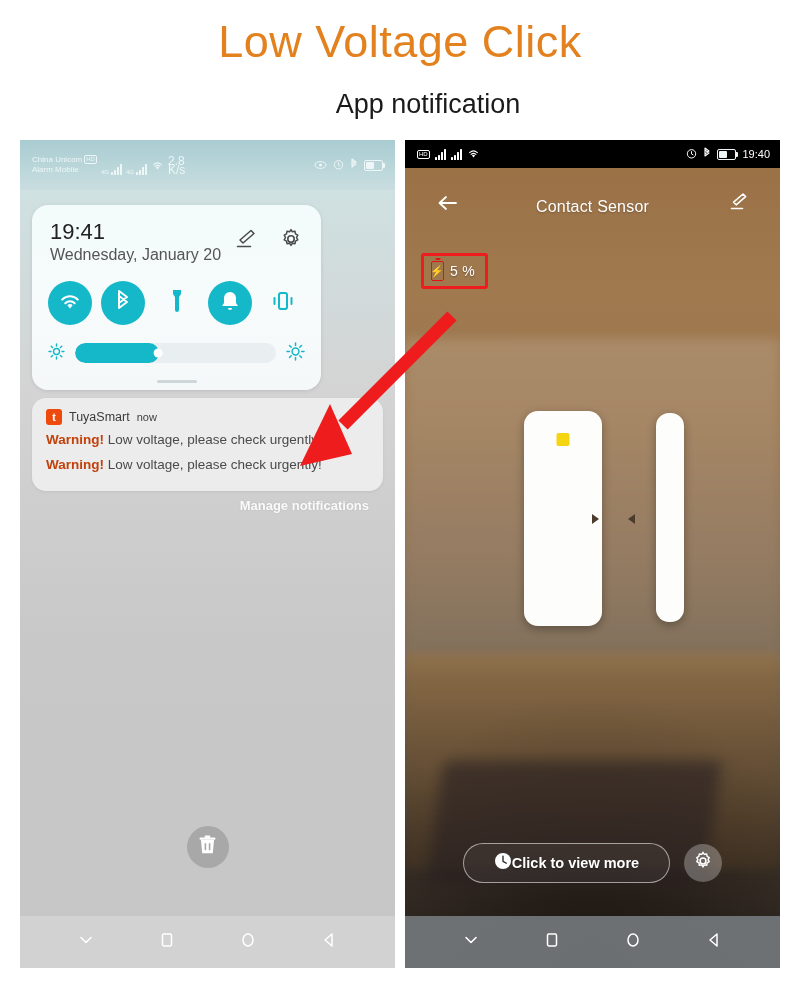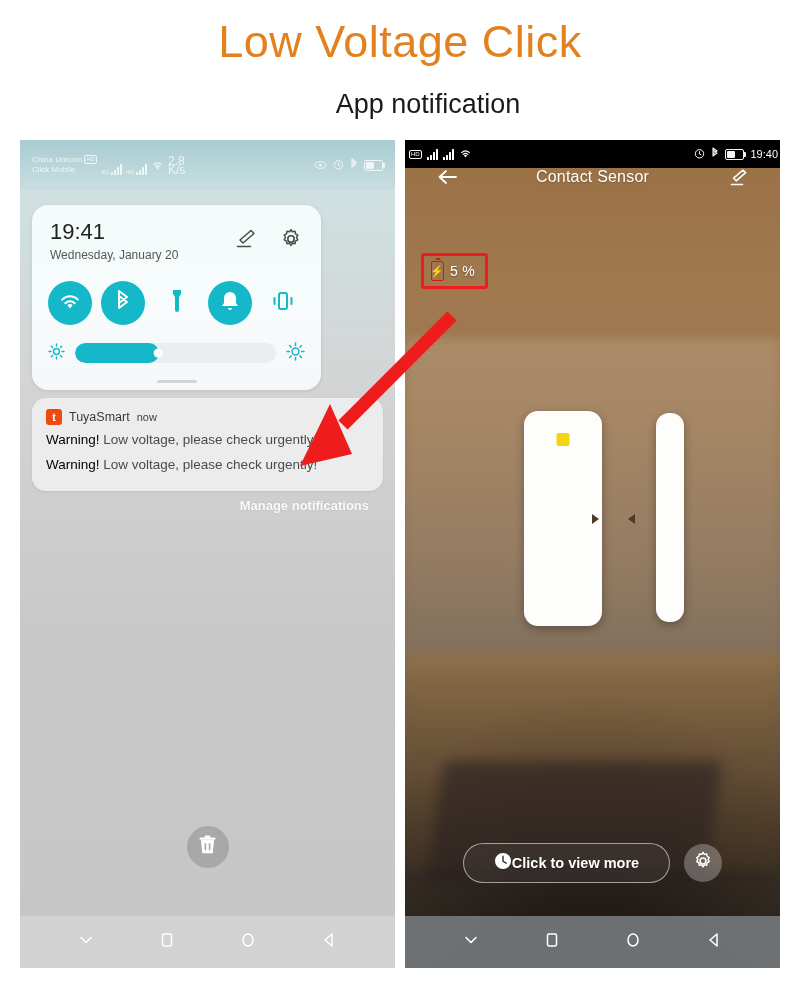--- a/index.html
+++ b/index.html
@@ -59,21 +59,21 @@
   .batt-fill{position:absolute;left:1px;top:1px;bottom:1px;width:45%;background:#eef6f7;border-radius:1px;}
 
   
   .qs-card{
     position:absolute;top:65px;left:12px;width:289px;height:185px;
     background:linear-gradient(180deg,#f3fbfb 0%,#f7fbfb 55%,#f4f8f9 100%);
     border-radius:16px;box-shadow:0 1px 4px rgba(0,0,0,.10);
     box-sizing:border-box;padding:14px 18px;
   }
   .qs-time{font-size:22px;color:#222;line-height:26px;font-weight:400;}
-  .qs-date{font-size:12px;color:#555;line-height:18px;margin-top:1px;}
+  .qs-date{font-size:16px;color:#555;line-height:18px;margin-top:1px;}
   .qs-actions{position:absolute;top:22px;right:18px;display:flex;gap:22px;align-items:center;}
   .qs-actions svg{display:block;}
   .qs-toggles{
     position:absolute;top:72px;left:16px;right:16px;height:52px;
     display:flex;align-items:center;justify-content:space-between;
   }
   .tg{width:44px;height:44px;border-radius:50%;display:flex;align-items:center;justify-content:center;}
   .tg.on{background:#14b8c8;}
   .tg.off{background:transparent;}
   .qs-bright{
@@ -97,21 +97,21 @@
   }
   .notif-head{display:flex;align-items:center;gap:7px;height:17px;}
   .tuya-icon{
     width:16px;height:16px;border-radius:3px;background:#f0490d;
     color:#ffffff;font-size:12px;font-weight:700;line-height:16px;text-align:center;
     font-family:"Liberation Serif",serif;
   }
   .notif-app{font-size:12.5px;color:#3a3a3a;}
   .notif-time{font-size:11px;color:#404040;}
   .notif-line{font-size:13.5px;color:#4a4a4a;line-height:21px;margin-top:4px;}
-  .notif-line b{color:#000000;font-weight:400;}
+  .notif-line b{color:#c2410c;font-weight:700;}
   .manage{
     position:absolute;top:358px;right:26px;font-size:13px;font-weight:700;color:#fafafa;
     text-shadow:0 0 2px rgba(0,0,0,.10);
   }
   .trash-btn{
     position:absolute;left:50%;transform:translateX(-50%);top:686px;
     width:42px;height:42px;border-radius:50%;background:#a8a8a8;
     display:flex;align-items:center;justify-content:center;
   }
 
@@ -132,26 +132,26 @@
     background:linear-gradient(180deg,rgba(160,114,56,.45),rgba(70,52,34,.55));
     filter:blur(5px);
   }
   .rp-rug{
     position:absolute;left:8%;bottom:10%;width:74%;height:15%;
     background:rgba(40,32,34,.60);border-radius:6px;filter:blur(7px);transform:skewX(-8deg);
   }
   .rp-statusbar{
     position:absolute;top:0;left:0;width:375px;height:28px;background:#000000;
     display:flex;align-items:center;justify-content:space-between;
-    padding:0 2px;box-sizing:border-box;color:#ffffff;
+    padding:0 10px;box-sizing:border-box;color:#ffffff;
   }
   .rp-time{font-size:11px;line-height:12px;}
   .rp-appbar{
     position:absolute;top:28px;left:0;width:375px;height:48px;
-    display:flex;align-items:flex-start;justify-content:space-between;padding:0 32px;
+    display:flex;align-items:flex-end;justify-content:space-between;padding:0 32px;
     box-sizing:border-box;
   }
   .rp-title{font-size:16px;color:#ffffff;font-weight:400;letter-spacing:.2px;
     text-shadow:0 1px 2px rgba(0,0,0,.25);}
   .batt-badge-wrap{
     position:absolute;top:113px;left:16px;
     border:3px solid #ee1c1c;border-radius:3px;padding:5px 10px 5px 7px;
     display:flex;align-items:center;gap:6px;
   }
   .batt-icon{
@@ -223,21 +223,21 @@
 <div class="hero-title">Low Voltage Click</div>
 <div class="hero-sub">App notification</div>
 
 <div class="phone phone-left">
   <div class="lp-bg"></div>
 
   <div class="lp-statusbar">
     <div class="sb-left">
       <div>
         <div class="carrier"><span>China Unicom</span><span class="hd-badge">HD</span></div>
-        <div class="carrier">Click Mobile</div>
+        <div class="carrier">Alarm Mobile</div>
       </div>
       <div style="display:flex;align-items:flex-end;gap:2px;">
         <span class="g4">4G</span>
         <span class="sig">
             <i></i>
             <i></i>
             <i></i>
             <i></i>
           </span>
       </div>

